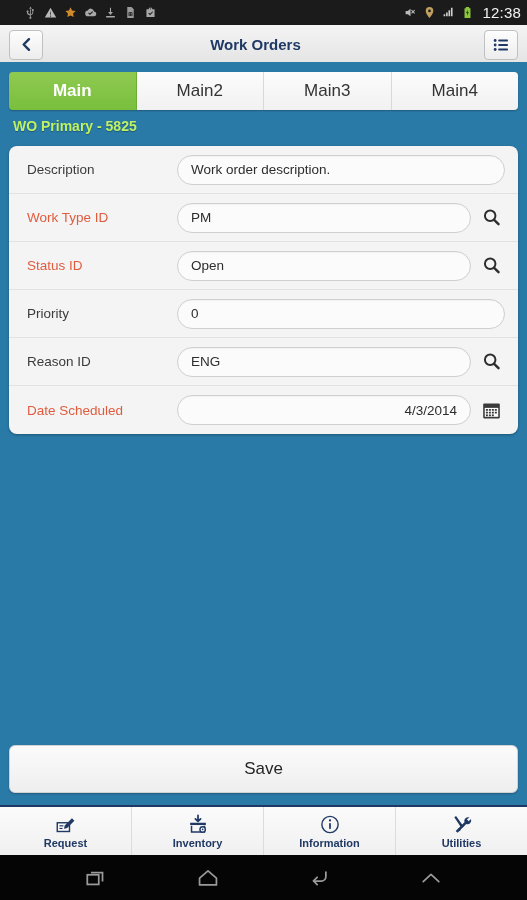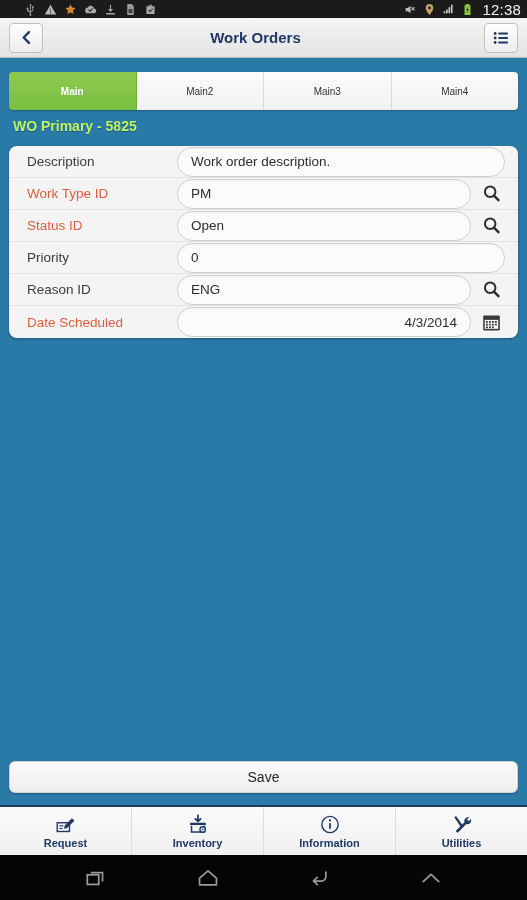--- a/index.html
+++ b/index.html
@@ -6,21 +6,21 @@
   html,body { width:527px; height:900px; }
   body {
     font-family:"Liberation Sans", sans-serif;
     background:#2a7aa8;
     overflow:hidden;
     position:relative;
   }
 
   
   .statusbar {
-    height:18px; width:100%;
+    height:25px; width:100%;
     background:#1b1b1b;
     display:flex; align-items:center;
     padding:0 6px;
     position:relative;
   }
   .sb-left { display:flex; align-items:center; gap:7px; margin-left:18px; }
   .sb-right { display:flex; align-items:center; gap:6px; margin-left:auto; }
   .sb-ico { width:13px; height:13px; display:block; }
   .sb-clock {
     color:#f2f2f2; font-size:15px; letter-spacing:.2px;
@@ -62,21 +62,21 @@
     margin:10px 9px 0 9px;
     height:38px;
     display:flex;
     border-radius:4px;
     overflow:hidden;
     box-shadow:0 1px 2px rgba(0,0,0,.25);
   }
   .tab {
     flex:1;
     display:flex; align-items:center; justify-content:center;
-    font-size:10px;
+    font-size:17px;
     background:linear-gradient(#fcfcfc,#f1f1f1);
     color:#333;
     border-right:1px solid #d9d9d9;
     cursor:pointer;
   }
   .tab:last-child { border-right:none; }
   .tab.active {
     background:linear-gradient(#8fca50,#79bf3e);
     color:#ffffff;
     font-weight:bold;
@@ -93,21 +93,21 @@
   
   .card {
     margin:0 9px;
     background:#f4f4f4;
     border-radius:8px;
     box-shadow:0 1px 3px rgba(0,0,0,.3);
     overflow:hidden;
   }
   .row {
     display:flex; align-items:center;
-    height:32px;
+    height:48px;
     padding:0 10px 0 18px;
     border-bottom:1px solid #e2e2e2;
     position:relative;
   }
   .row:last-child { border-bottom:none;align-items:center; }
   .row-label {
     width:150px;
     font-size:13.5px;
     color:#3b3b3b;
     flex-shrink:0;
@@ -132,26 +132,26 @@
     width:34px; height:34px; flex-shrink:0;
     display:flex; align-items:center; justify-content:center;
     margin-left:3px;
     cursor:pointer;
   }
   .no-icon { width:0; }
 
   
   .save-btn {
     position:absolute; left:9px; right:9px; bottom:12px;
-    height:32px;
+    height:48px;
     background:linear-gradient(#fbfbfb,#eeeeee);
     border:1px solid #d2d2d2;
     border-radius:6px;
     display:flex; align-items:center; justify-content:center;
-    font-size:14px; color:#252525; font-weight:normal;
+    font-size:17px; color:#252525; font-weight:normal;
     cursor:pointer;
     box-shadow:0 1px 2px rgba(0,0,0,.25);
   }
 
   
   .appnav {
     position:absolute; left:0; right:0; bottom:45px;
     height:50px;
     display:flex;
     background:linear-gradient(#fbfbfb,#f0f0f0);

